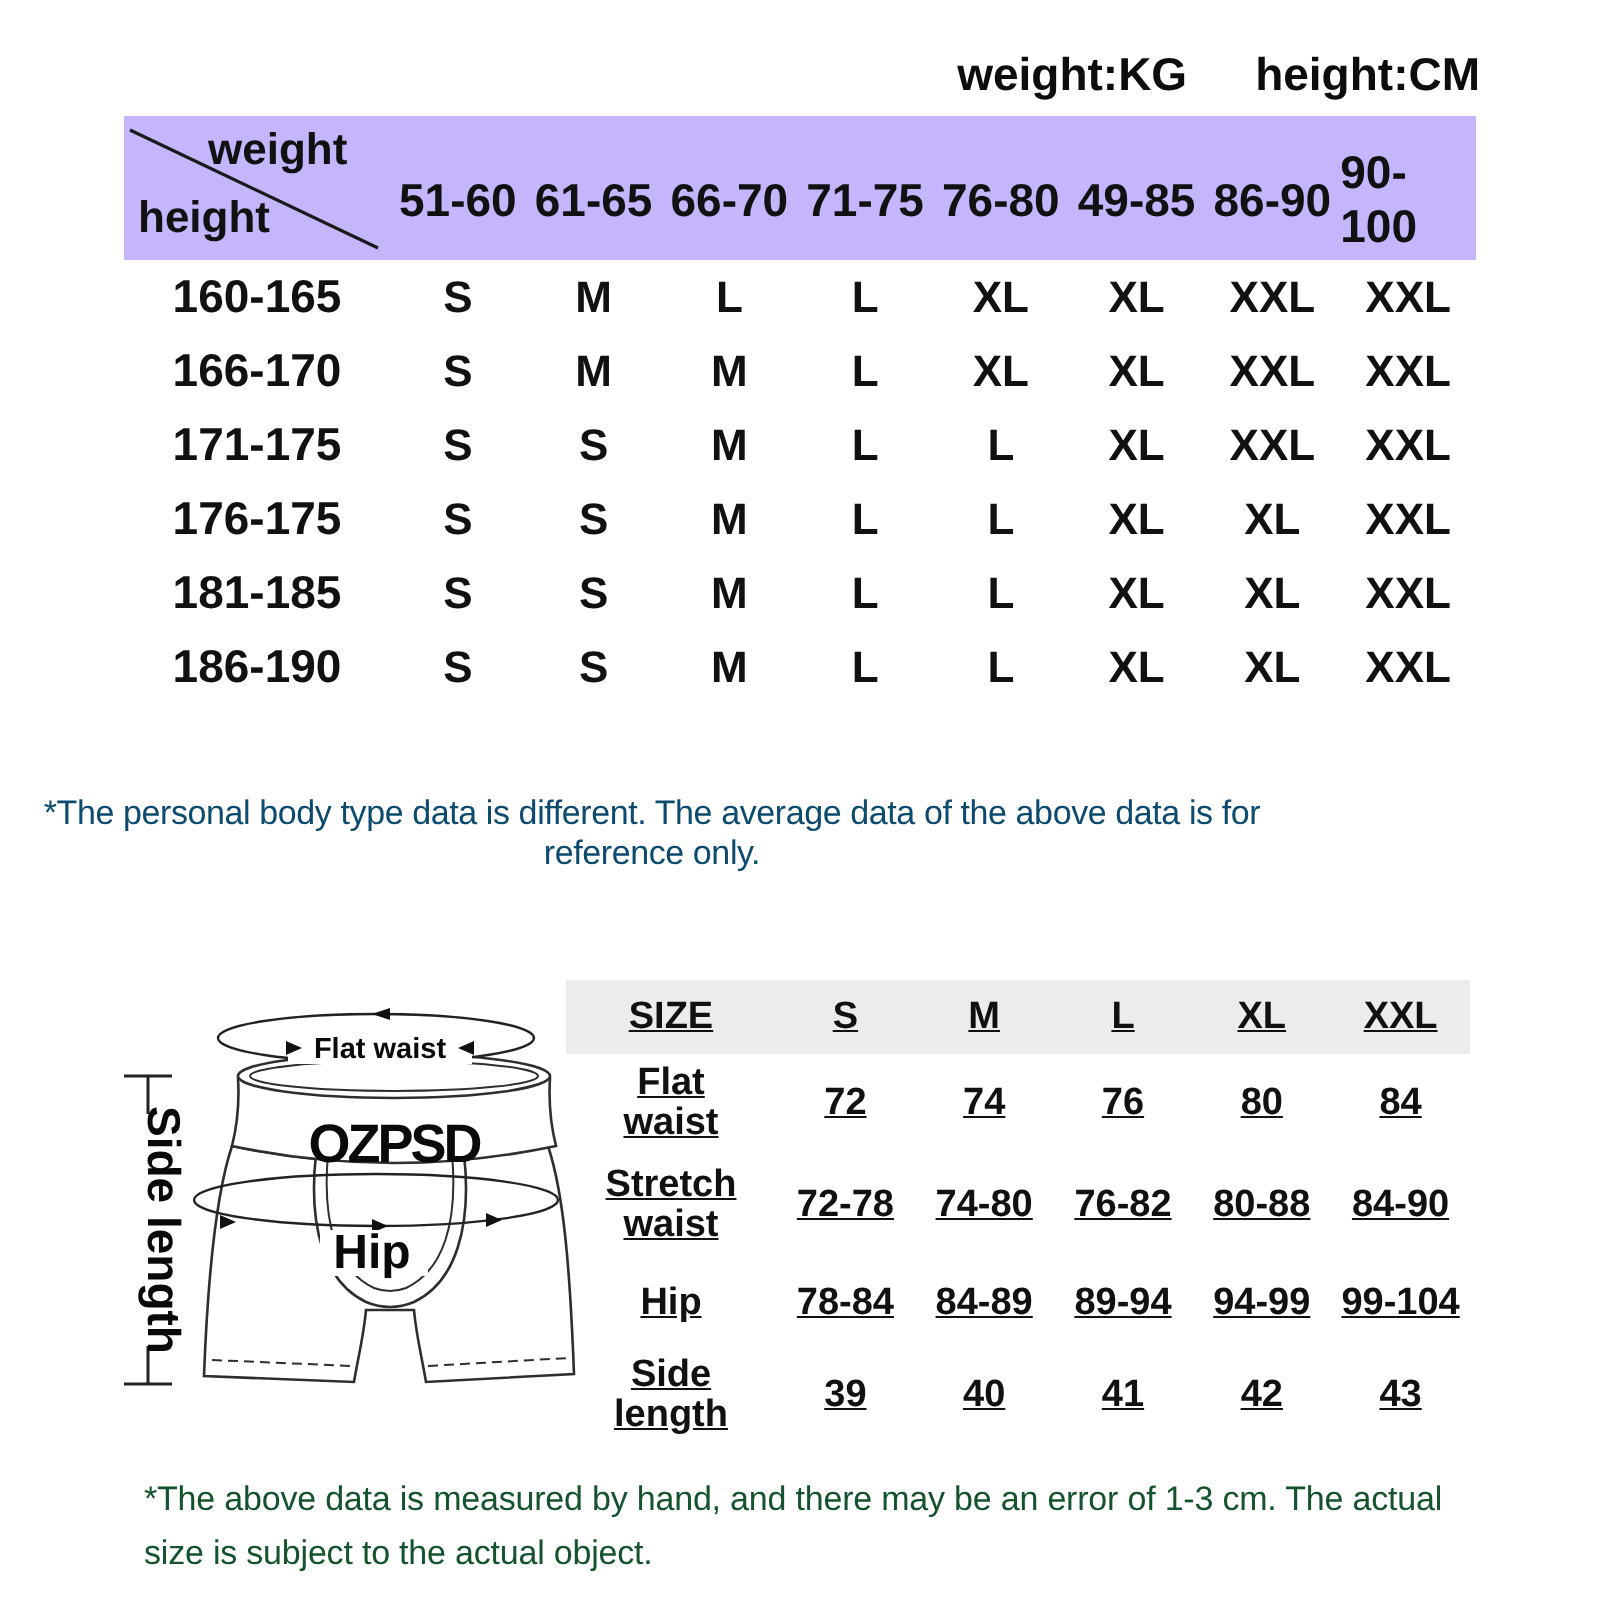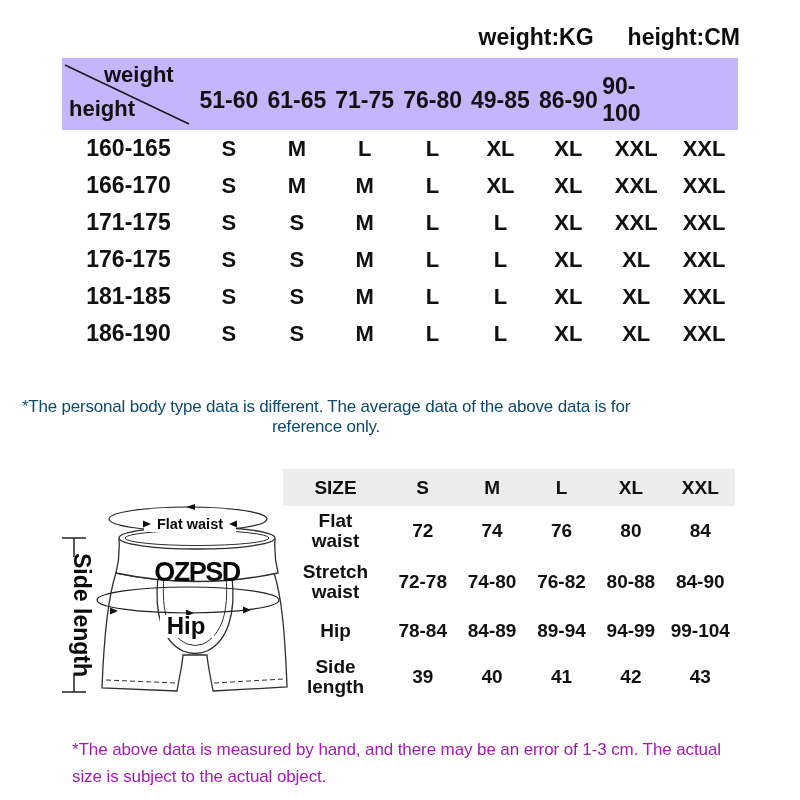--- a/index.html
+++ b/index.html
@@ -25,30 +25,30 @@
   .t1-row { display:grid; grid-template-columns:133px repeat(8,1fr); height:37px; align-items:center; }
   .t1-row .rlabel { text-align:center; font-size:23px; font-weight:600; }
   .t1-row .val { text-align:center; font-size:22px; font-weight:600; }
 
   .note1 { position:absolute; left:0; top:397px; width:652px; text-align:center; font-size:17px; letter-spacing:-0.2px; color:#0c4a6e; }
 
   
   .figure { position:absolute; left:38px; top:483px; width:272px; height:240px; }
 
   
-  .t2 { position:absolute; left:283px; top:469px; width:452px; }
+  .t2 { position:absolute; left:283px; top:490px; width:452px;text-decoration:underline; }
   .t2-head { height:37px; background:#ececec; display:grid; grid-template-columns:105px repeat(5,1fr); align-items:center; }
   .t2-head .hcell { text-align:center; font-size:19px; font-weight:600; }
   .t2-row { display:grid; grid-template-columns:105px repeat(5,1fr); align-items:center; }
   .t2-row .rlabel { text-align:center; font-size:19px; font-weight:700; line-height:1.05; display:flex; justify-content:center; }
   .t2-row .rlabel span { display:inline-block; max-width:82px; }
   .t2-row .val { text-align:center; font-size:19px; font-weight:600; }
   .t2-row.r0 { height:50px; } .t2-row.r1 { height:52px; } .t2-row.r2 { height:46px; } .t2-row.r3 { height:46px; }
 
-  .note2 { position:absolute; left:72px; top:736px; width:672px; font-size:17px; letter-spacing:-0.1px; line-height:1.6; color:#a21caf; }
+  .note2 { position:absolute; left:72px; top:736px; width:672px; font-size:17px; letter-spacing:-0.1px; line-height:1.6; color:#14532d; }
 
   svg text { font-family:"Liberation Sans","DejaVu Sans",sans-serif; }
 </style>
 </head>
 <body>
 
 <div class="page">
 
   <div class="units">
     <span>weight:KG</span>
@@ -60,20 +60,21 @@
       <div class="diag">
         <svg width="133" height="72" viewBox="0 0 133 72">
           <line x1="3" y1="7" x2="127" y2="66" stroke="#1a1a1a" stroke-width="1.6"></line>
         </svg>
         <span class="w">weight</span>
         <span class="h">height</span>
       </div>
 
     <div class="hcell">51-60</div>
         <div class="hcell">61-65</div>
+        <div class="hcell">66-70</div>
         <div class="hcell">71-75</div>
         <div class="hcell">76-80</div>
         <div class="hcell">49-85</div>
         <div class="hcell">86-90</div>
         <div class="hcell">90-100</div>
       </div>
     <div class="t1-body">
         <div class="t1-row">
           <div class="rlabel">160-165</div>
           <div class="val">S</div>

